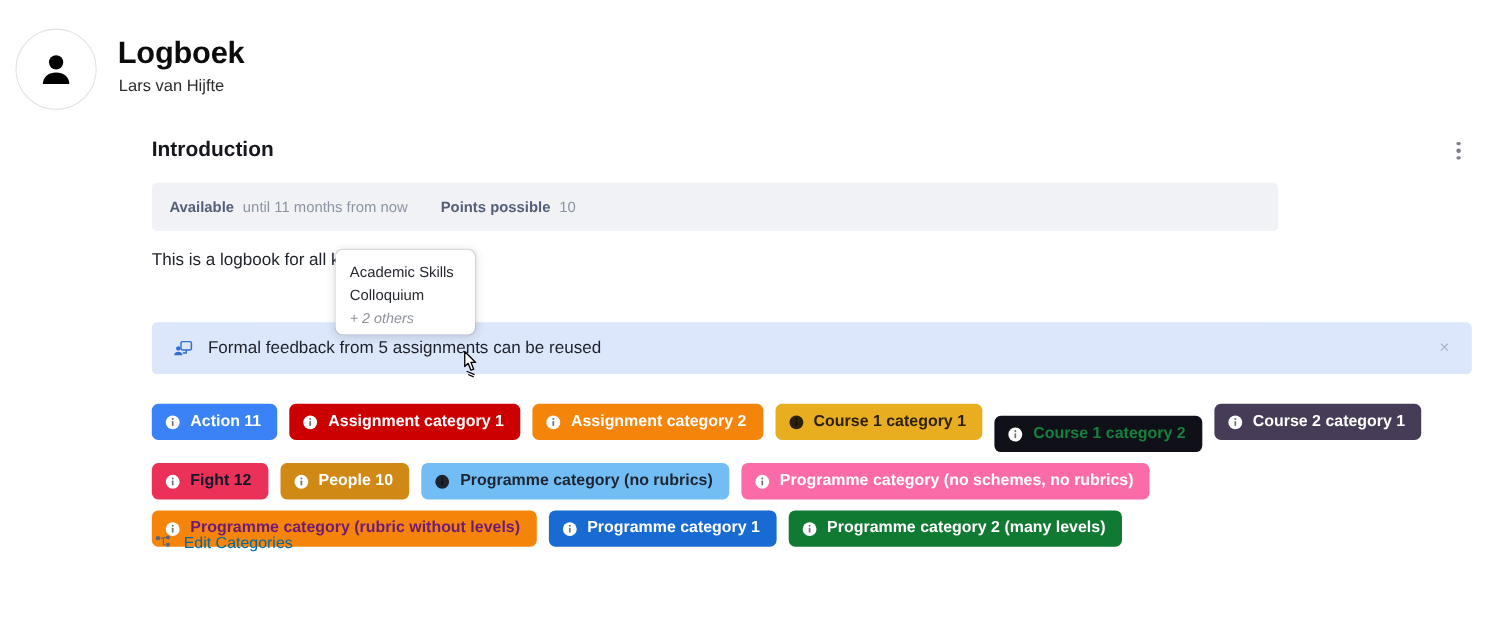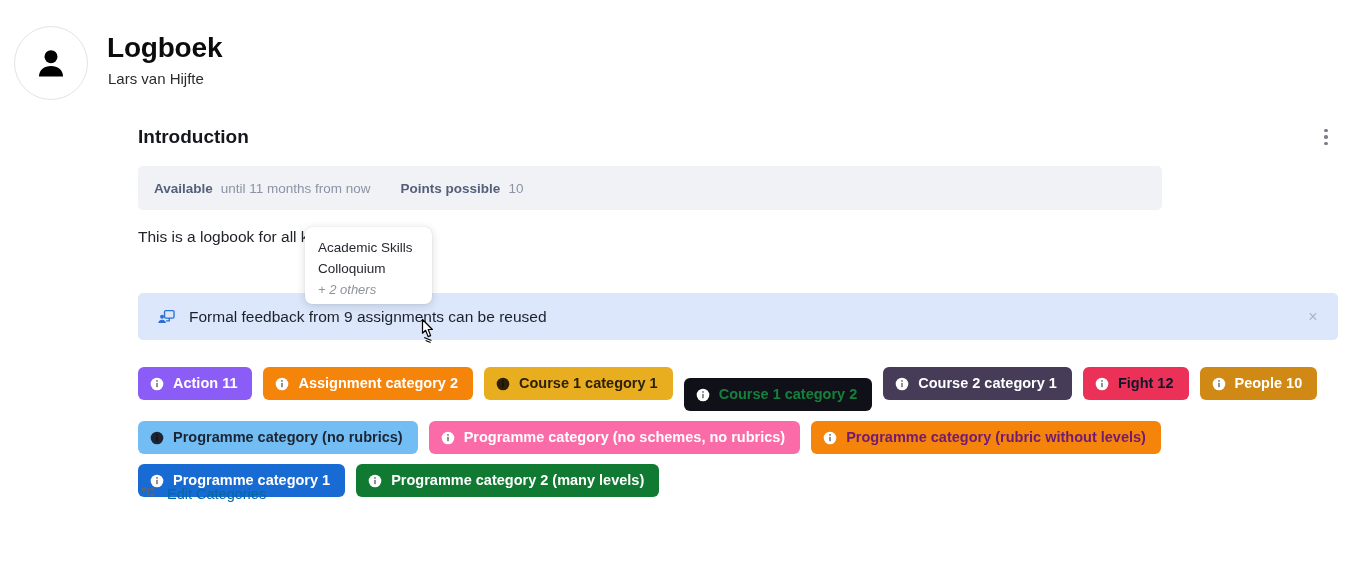--- a/index.html
+++ b/index.html
@@ -278,33 +278,41 @@
 
   <div class="alert">
     <span class="alert-icon">
       <svg width="19" height="19" viewBox="0 0 24 24" aria-hidden="true">
         <rect x="9.5" y="4.5" width="12" height="9.5" rx="1.6" fill="none" stroke="#2c6fd1" stroke-width="1.7"></rect>
         <path d="M15.5 14v3.5h-4" fill="none" stroke="#2c6fd1" stroke-width="1.7"></path>
         <circle cx="6.4" cy="12.3" r="2.5" fill="#2c6fd1"></circle>
         <path d="M1.6 20.2c0-2.6 2.1-4.2 4.8-4.2s4.8 1.6 4.8 4.2z" fill="#2c6fd1"></path>
       </svg>
     </span>
-    <span class="alert-text">Formal feedback from 9 assignments can be reused</span>
+    <span class="alert-text">Formal feedback from 5 assignments can be reused</span>
     <span class="alert-close">×</span>
   </div>
 
   <div class="pills">
 
-  <div class="pill" style="background: #8b5cf6; color: rgb(255, 255, 255);">
+  <div class="pill" style="background: #3b82f6; color: rgb(255, 255, 255);">
         <span class="pill-icon"><svg width="14" height="14" viewBox="0 0 16 16" aria-hidden="true">
             <circle cx="8" cy="8" r="7.2" fill="#ffffff"></circle>
             <rect x="7.1" y="6.6" width="1.8" height="5.2" rx="0.8" fill="rgba(0,0,0,0.55)"></rect>
             <circle cx="8" cy="4.5" r="1.05" fill="rgba(0,0,0,0.55)"></circle>
           </svg></span>
         <span>Action 11</span>
+      </div>
+      <div class="pill" style="background: rgb(204, 0, 0); color: rgb(255, 255, 255);">
+        <span class="pill-icon"><svg width="14" height="14" viewBox="0 0 16 16" aria-hidden="true">
+            <circle cx="8" cy="8" r="7.2" fill="#ffffff"></circle>
+            <rect x="7.1" y="6.6" width="1.8" height="5.2" rx="0.8" fill="rgba(0,0,0,0.55)"></rect>
+            <circle cx="8" cy="4.5" r="1.05" fill="rgba(0,0,0,0.55)"></circle>
+          </svg></span>
+        <span>Assignment category 1</span>
       </div>
       <div class="pill" style="background: rgb(245, 132, 11); color: rgb(255, 255, 255);">
         <span class="pill-icon"><svg width="14" height="14" viewBox="0 0 16 16" aria-hidden="true">
             <circle cx="8" cy="8" r="7.2" fill="#ffffff"></circle>
             <rect x="7.1" y="6.6" width="1.8" height="5.2" rx="0.8" fill="rgba(0,0,0,0.55)"></rect>
             <circle cx="8" cy="4.5" r="1.05" fill="rgba(0,0,0,0.55)"></circle>
           </svg></span>
         <span>Assignment category 2</span>
       </div>
       <div class="pill" style="background: rgb(232, 174, 32); color: rgb(44, 33, 4);">

